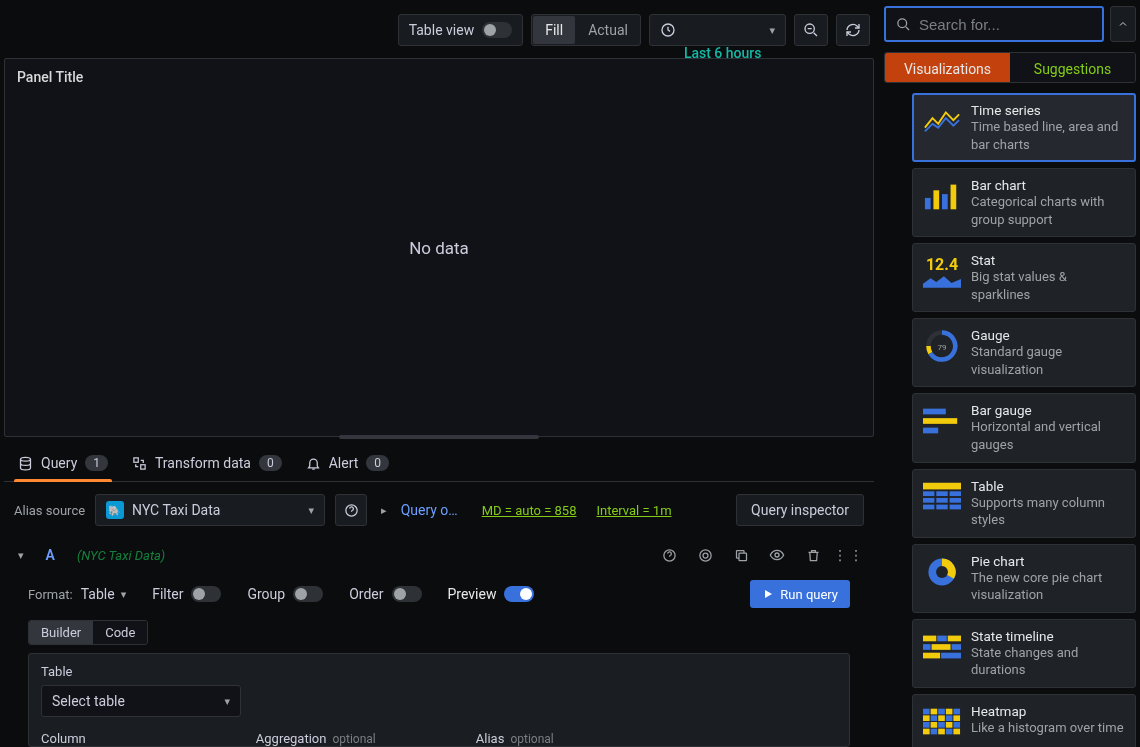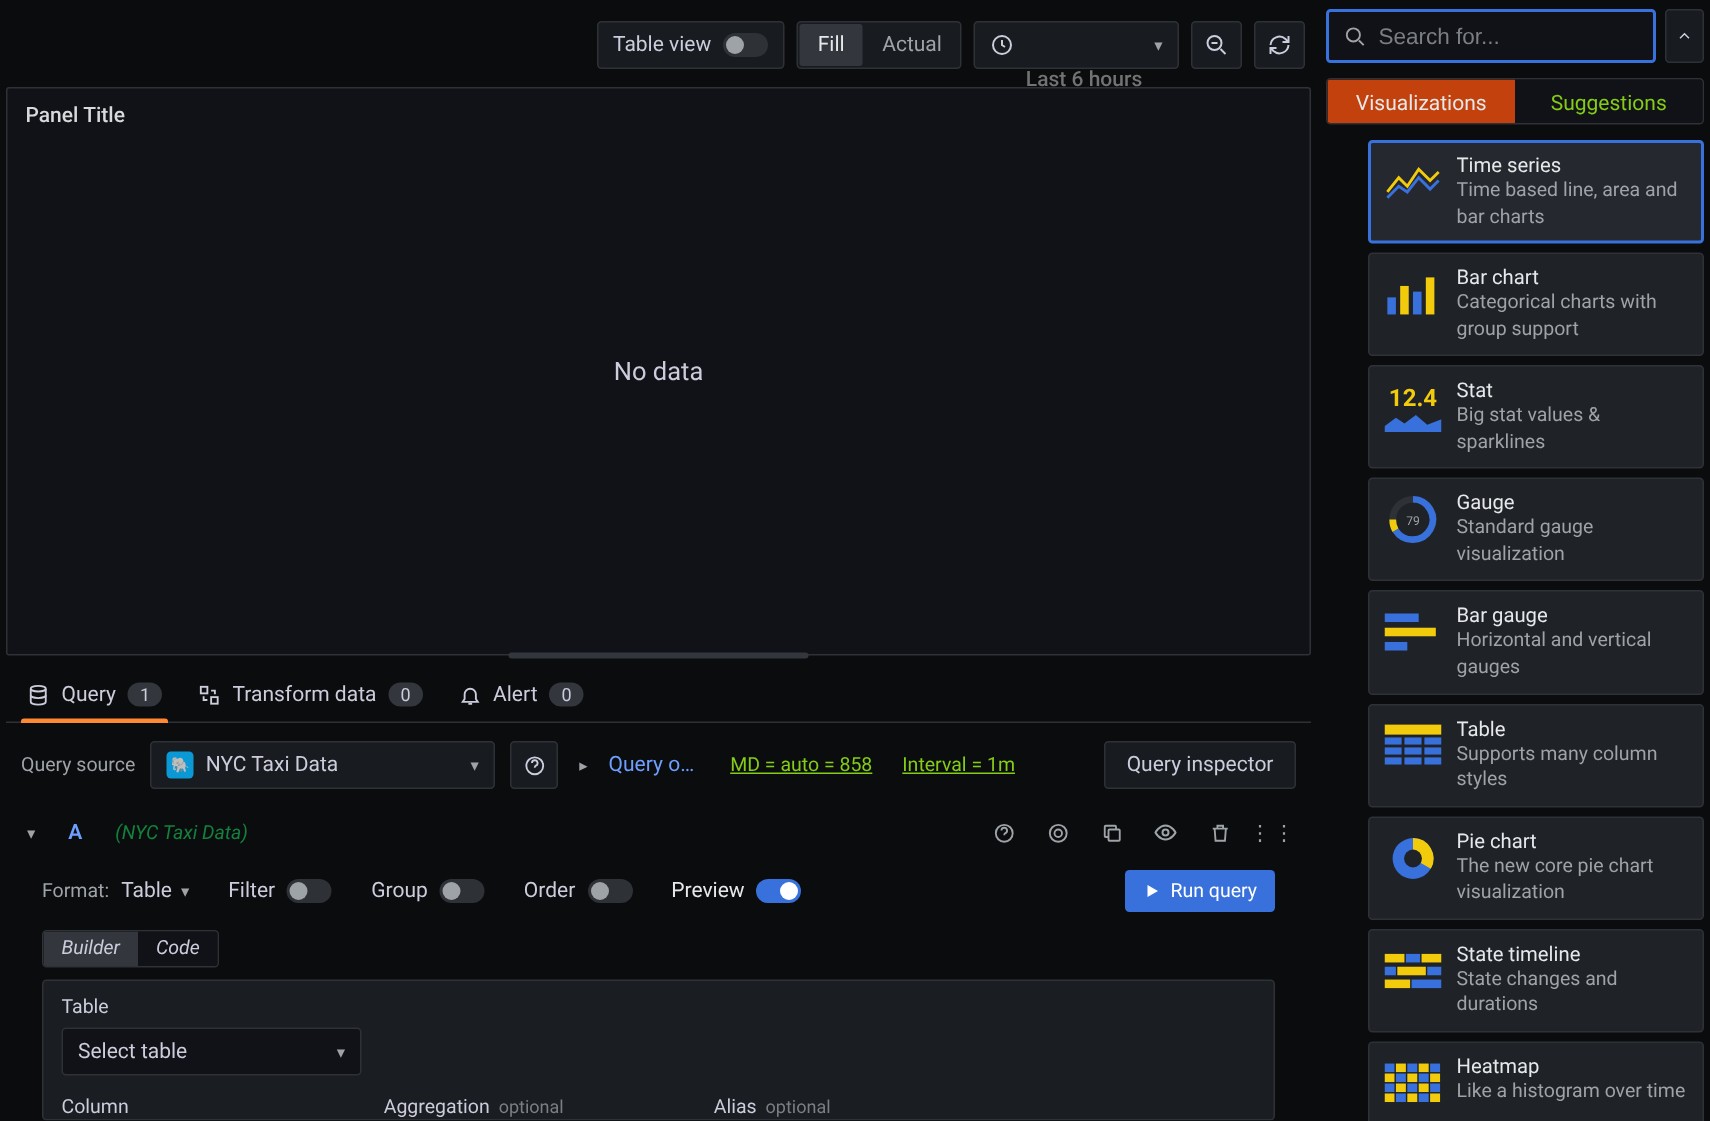--- a/index.html
+++ b/index.html
@@ -59,21 +59,21 @@
   .qrow-top { display: flex; align-items: center; gap: 14px; padding: 6px 8px; }
   .qletter { color: #6e9fff; font-weight: 600; padding: 0 8px; }
   .qname { color: #15803d; font-style: italic; font-size: 13px; }
   .qrow-top .spacer { flex: 1; }
   .mini-icon { width: 22px; height: 22px; color: #9ea3a8; display: flex; align-items: center; justify-content: center; cursor: pointer; }
   .qrow2 { display: flex; align-items: center; gap: 26px; padding: 8px 18px 12px; }
   .inline { display: flex; align-items: center; gap: 8px; }
   .run-btn { background: #3871dc; color: #fff; border-radius: 3px; height: 28px; padding: 0 12px; display: flex; align-items: center; gap: 6px; cursor: pointer; font-size: 13px; }
 
   .bc { margin: 0 18px; }
-  .bc-tabs { display: inline-flex; border: 1px solid #2e3136; border-radius: 3px; overflow: hidden; font-style: italic; }
+  .bc-tabs { display: inline-flex; border: 1px solid #2e3136; border-radius: 3px; overflow: hidden; }
   .bc-tab { padding: 4px 12px; font-size: 13px; color: #ccccdc; background: #111217; cursor: pointer; }
   .bc-tab.active { background: #33363c; }
 
   .bc-body { margin: 8px 18px 0; background: #1a1d21; border: 1px solid #2e3136; border-radius: 3px; padding: 10px 12px 0; }
   .bc-label { font-size: 13px; color: #ccccdc; margin-bottom: 6px; }
   .bc-select { border: 1px solid #2e3136; border-radius: 3px; background: #111217; height: 32px; display: flex; align-items: center; justify-content: space-between; padding: 0 10px; width: 200px; color: #ccccdc; cursor: pointer; margin-bottom: 14px; }
   .bc-cols { display: flex; gap: 40px; font-size: 13px; }
   .opt { color: #7a7f85; margin-left: 6px; font-size: 12px; }
 
   
@@ -111,21 +111,21 @@
         <div class="seg-btn active">Fill</div>
         <div class="seg-btn">Actual</div>
       </div>
       <div class="time">
         <span>
           <svg width="16" height="16" viewBox="0 0 24 24" fill="none" stroke="#ccccdc" stroke-width="2">
               <circle cx="12" cy="12" r="9"></circle>
               <path d="M12 7v5l3 2"></path>
             </svg>
         </span>
-        <span style="font-weight:500;color:#737373;margin-top:46px;">Last 6 hours</span>
+        <span style="font-weight:500;color:#14b8a6;margin-top:46px;">Last 6 hours</span>
         <span class="chev">▾</span>
       </div>
       <div class="icon-btn">
         <svg width="16" height="16" viewBox="0 0 24 24" fill="none" stroke="#ccccdc" stroke-width="2">
             <circle cx="10" cy="10" r="7"></circle>
             <path d="M21 21l-5-5M7 10h6"></path>
           </svg>
       </div>
       <div class="icon-btn">
         <svg width="16" height="16" viewBox="0 0 24 24" fill="none" stroke="#ccccdc" stroke-width="2">
@@ -170,21 +170,21 @@
               <path d="M18 16v-5a6 6 0 1 0-12 0v5l-2 3h16z"></path>
               <path d="M10 21h4"></path>
             </svg>
         </span>
         <span>Alert</span>
         <span class="badge">0</span>
       </div>
     </div>
 
     <div class="qhdr">
-      <span class="label">Query source</span>
+      <span class="label">Alias source</span>
       <div class="ds-select">
         <div class="ds-left">
           <span class="ds-icon">🐘</span>
           <span>NYC Taxi Data</span>
         </div>
         <span class="chev">▾</span>
       </div>
       <div class="small-icon-btn">
         <svg width="15" height="15" viewBox="0 0 24 24" fill="none" stroke="#ccccdc" stroke-width="2">
             <circle cx="12" cy="12" r="9"></circle>

